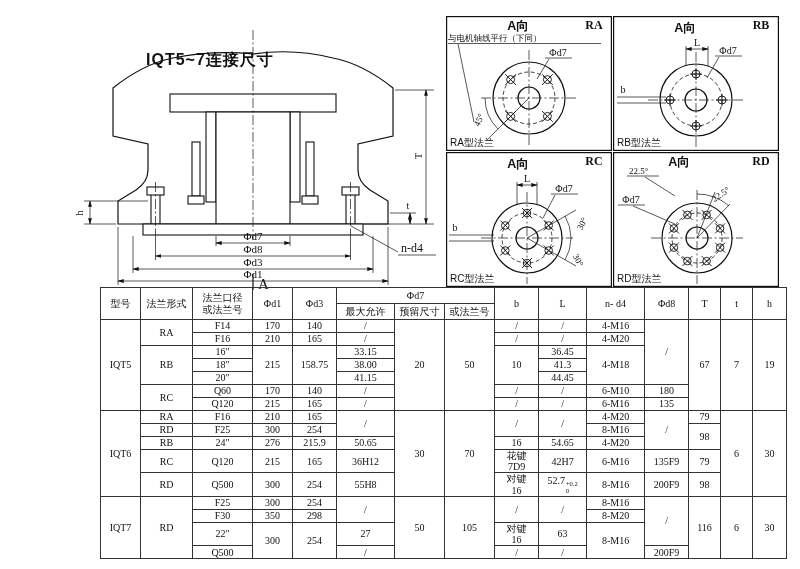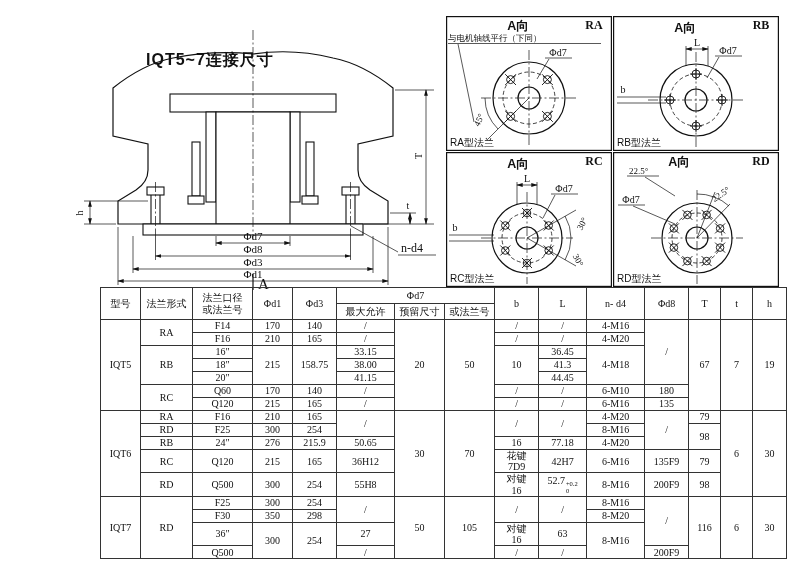--- a/index.html
+++ b/index.html
@@ -413,21 +413,21 @@
             <td>8-M16</td>
             <td rowspan="2">98</td>
           </tr>
           <tr>
             <td>RB</td>
             <td>24″</td>
             <td>276</td>
             <td>215.9</td>
             <td>50.65</td>
             <td>16</td>
-            <td>77.18</td>
+            <td>54.65</td>
             <td>4-M20</td>
           </tr>
           <tr class="tall">
             <td>RC</td>
             <td>Q120</td>
             <td>215</td>
             <td>165</td>
             <td>36H12</td>
             <td>花键
 7D9</td>
@@ -466,21 +466,21 @@
             <td rowspan="4">6</td>
             <td rowspan="4">30</td>
           </tr>
           <tr>
             <td>F30</td>
             <td>350</td>
             <td>298</td>
             <td>8-M20</td>
           </tr>
           <tr class="tall">
-            <td>36″</td>
+            <td>22″</td>
             <td rowspan="2">300</td>
             <td rowspan="2">254</td>
             <td>27</td>
             <td>对键
 16</td>
             <td>63</td>
             <td rowspan="2">8-M16</td>
           </tr>
           <tr>
             <td>Q500</td>

